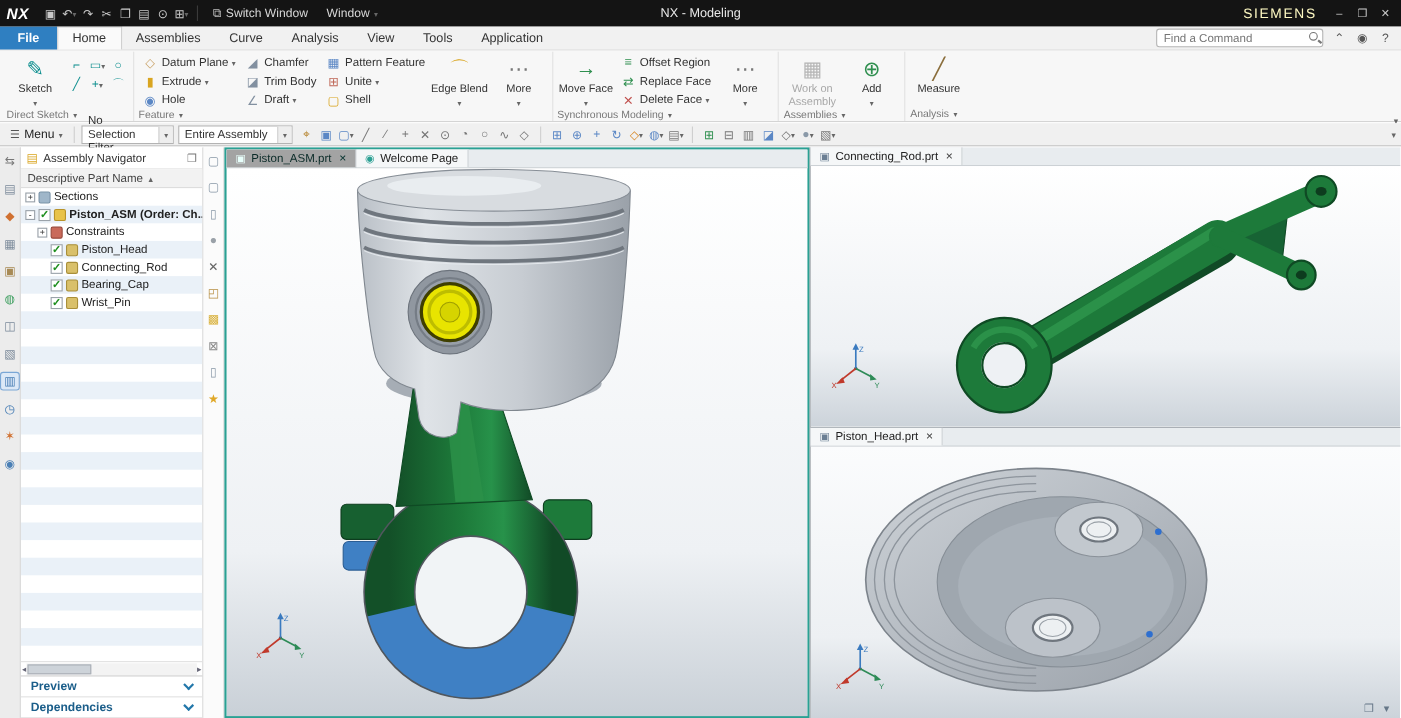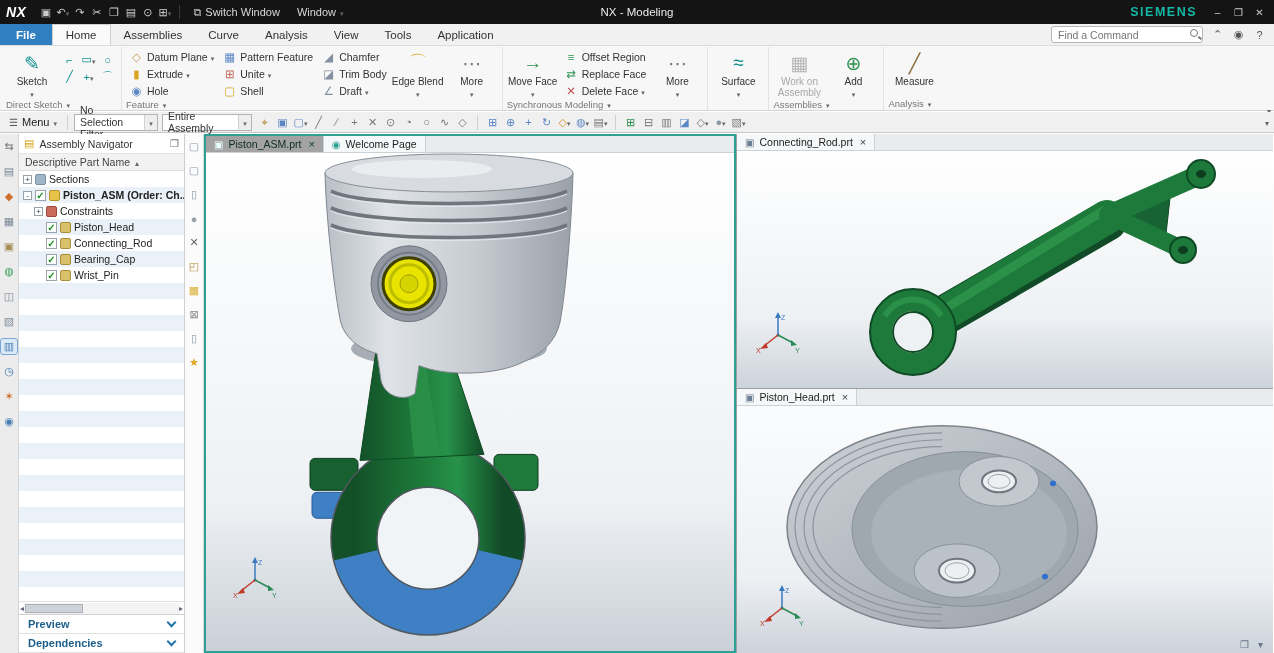--- a/index.html
+++ b/index.html
@@ -8,21 +8,21 @@
 
   
   .titlebar{position:absolute;left:0;top:0;width:100%;height:24px;background:#141414;color:#d8d8d8;display:flex;align-items:center;gap:3px;padding:0 6px;z-index:50}
   .nx-logo{font-weight:bold;font-style:italic;font-size:14px;color:#fff;margin-right:8px;letter-spacing:.5px}
   .tbicon{min-width:17px;height:18px;display:inline-flex;align-items:center;justify-content:center;font-size:11px;color:#c9c9c9;border-radius:2px;padding:0 1px;cursor:default}
   .tb-btn{display:inline-flex;align-items:center;gap:4px;color:#d8d8d8;font-size:11px;padding:0 7px;height:20px}
   .tb-btn .bi{font-size:11px;color:#bcbcbc}
   .tb-sep{width:1px;height:14px;background:#3a3a3a;margin:0 3px}
   .tb-title{position:absolute;left:0;right:0;top:0;height:24px;display:flex;align-items:center;justify-content:center;color:#e9e9e9;font-size:11.5px;pointer-events:none}
   .tb-right{margin-left:auto;display:flex;align-items:center;gap:12px;z-index:2}
-  .siemens{color:#14b8a6;font-weight:bold;font-size:12.5px;letter-spacing:1.5px}
+  .siemens{color:#fef9c3;font-weight:normal;font-size:12.5px;letter-spacing:1.5px}
   .winctl{display:flex;gap:4px}
   .winctl .tbicon{font-size:10px}
 
   
   .tabrow{position:absolute;top:24px;left:0;width:100%;height:22px;background:#f1f1f1;border-bottom:1px solid #dcdcdc;display:flex;align-items:stretch}
   .rtab{display:inline-flex;align-items:center;padding:0 13px;font-size:11.5px;color:#333;cursor:default}
   .rtab.file{background:#2f7fc1;color:#fff;font-weight:bold;padding:0 16px}
   .rtab.active{background:#fafafa;border:1px solid #d0d0d0;border-bottom:none}
   .tab-right{margin-left:auto;display:flex;align-items:center;gap:6px;padding-right:6px}
   .search{position:relative;width:152px;height:17px}
@@ -239,46 +239,46 @@
             <span>Extrude</span>
             <span class="dd"></span>
           </div>
         <div class="smallbtn">
             <span class="ic ic14 ic-hole"></span>
             <span>Hole</span>
           </div>
       </div>
       <div class="smallcol">
         <div class="smallbtn">
+            <span class="ic ic14 ic-chamfer"></span>
+            <span>Chamfer</span>
+          </div>
+        <div class="smallbtn">
+            <span class="ic ic14 ic-trim"></span>
+            <span>Trim Body</span>
+          </div>
+        <div class="smallbtn">
+            <span class="ic ic14 ic-draft"></span>
+            <span>Draft</span>
+            <span class="dd"></span>
+          </div>
+      </div>
+      <div class="smallcol">
+        <div class="smallbtn">
             <span class="ic ic14 ic-pattern"></span>
             <span>Pattern Feature</span>
           </div>
         <div class="smallbtn">
             <span class="ic ic14 ic-unite"></span>
             <span>Unite</span>
             <span class="dd"></span>
           </div>
         <div class="smallbtn">
             <span class="ic ic14 ic-shell"></span>
             <span>Shell</span>
-          </div>
-      </div>
-      <div class="smallcol">
-        <div class="smallbtn">
-            <span class="ic ic14 ic-chamfer"></span>
-            <span>Chamfer</span>
-          </div>
-        <div class="smallbtn">
-            <span class="ic ic14 ic-trim"></span>
-            <span>Trim Body</span>
-          </div>
-        <div class="smallbtn">
-            <span class="ic ic14 ic-draft"></span>
-            <span>Draft</span>
-            <span class="dd"></span>
           </div>
       </div>
       <div class="bigbtn">
         <span class="ic ic24 ic-blend"></span>
         <span class="bb-label">Edge Blend</span>
         <span class="dd"></span>
       </div>
       <div class="bigbtn">
         <span class="ic ic24 ic-more"></span>
         <span class="bb-label">More</span>
@@ -318,30 +318,20 @@
         <span class="bb-label">More</span>
         <span class="dd"></span>
       </div>
     </div>
     <div class="rg-label">
       <span>Synchronous Modeling</span>
         <span class="dd"></span>
     </div>
   </div>
 
-  <div class="rgroup">
-    <div class="rg-content">
-      <div class="bigbtn">
-        <span class="ic ic24 ic-surface"></span>
-        <span class="bb-label">Surface</span>
-        <span class="dd"></span>
-      </div>
-    </div>
-    <div class="rg-label"></div>
-  </div>
 
   <div class="rgroup">
     <div class="rg-content">
       <div class="bigbtn wrap disabled">
         <span class="ic ic24 ic-workasm"></span>
         <span class="bb-label">Work on Assembly</span>
       </div>
       <div class="bigbtn">
         <span class="ic ic24 ic-add"></span>
         <span class="bb-label">Add</span>
@@ -375,21 +365,21 @@
     <span>Menu</span>
       <span class="dd"></span>
   </span>
   <span class="sb-sep"></span>
   <span class="combo" style="width:84px">
     <span style="flex:1">No Selection Filter</span>
       <span class="cdd">
         <span class="dd"></span>
       </span>
   </span>
-  <span class="combo" style="width:90px">
+  <span class="combo" style="width:104px">
     <span style="flex:1">Entire Assembly</span>
       <span class="cdd">
         <span class="dd"></span>
       </span>
   </span>
   <span class="sbicons">
       <span class="sbicon" style="color: rgb(181, 130, 42);">⌖</span>
       <span class="sbicon" style="color: rgb(91, 135, 197);">▣</span>
       <span class="sbicon" style="color: rgb(91, 135, 197);">▢<span class="dd"></span></span>
       <span class="sbicon" style="color: rgb(119, 119, 119);">╱</span>

